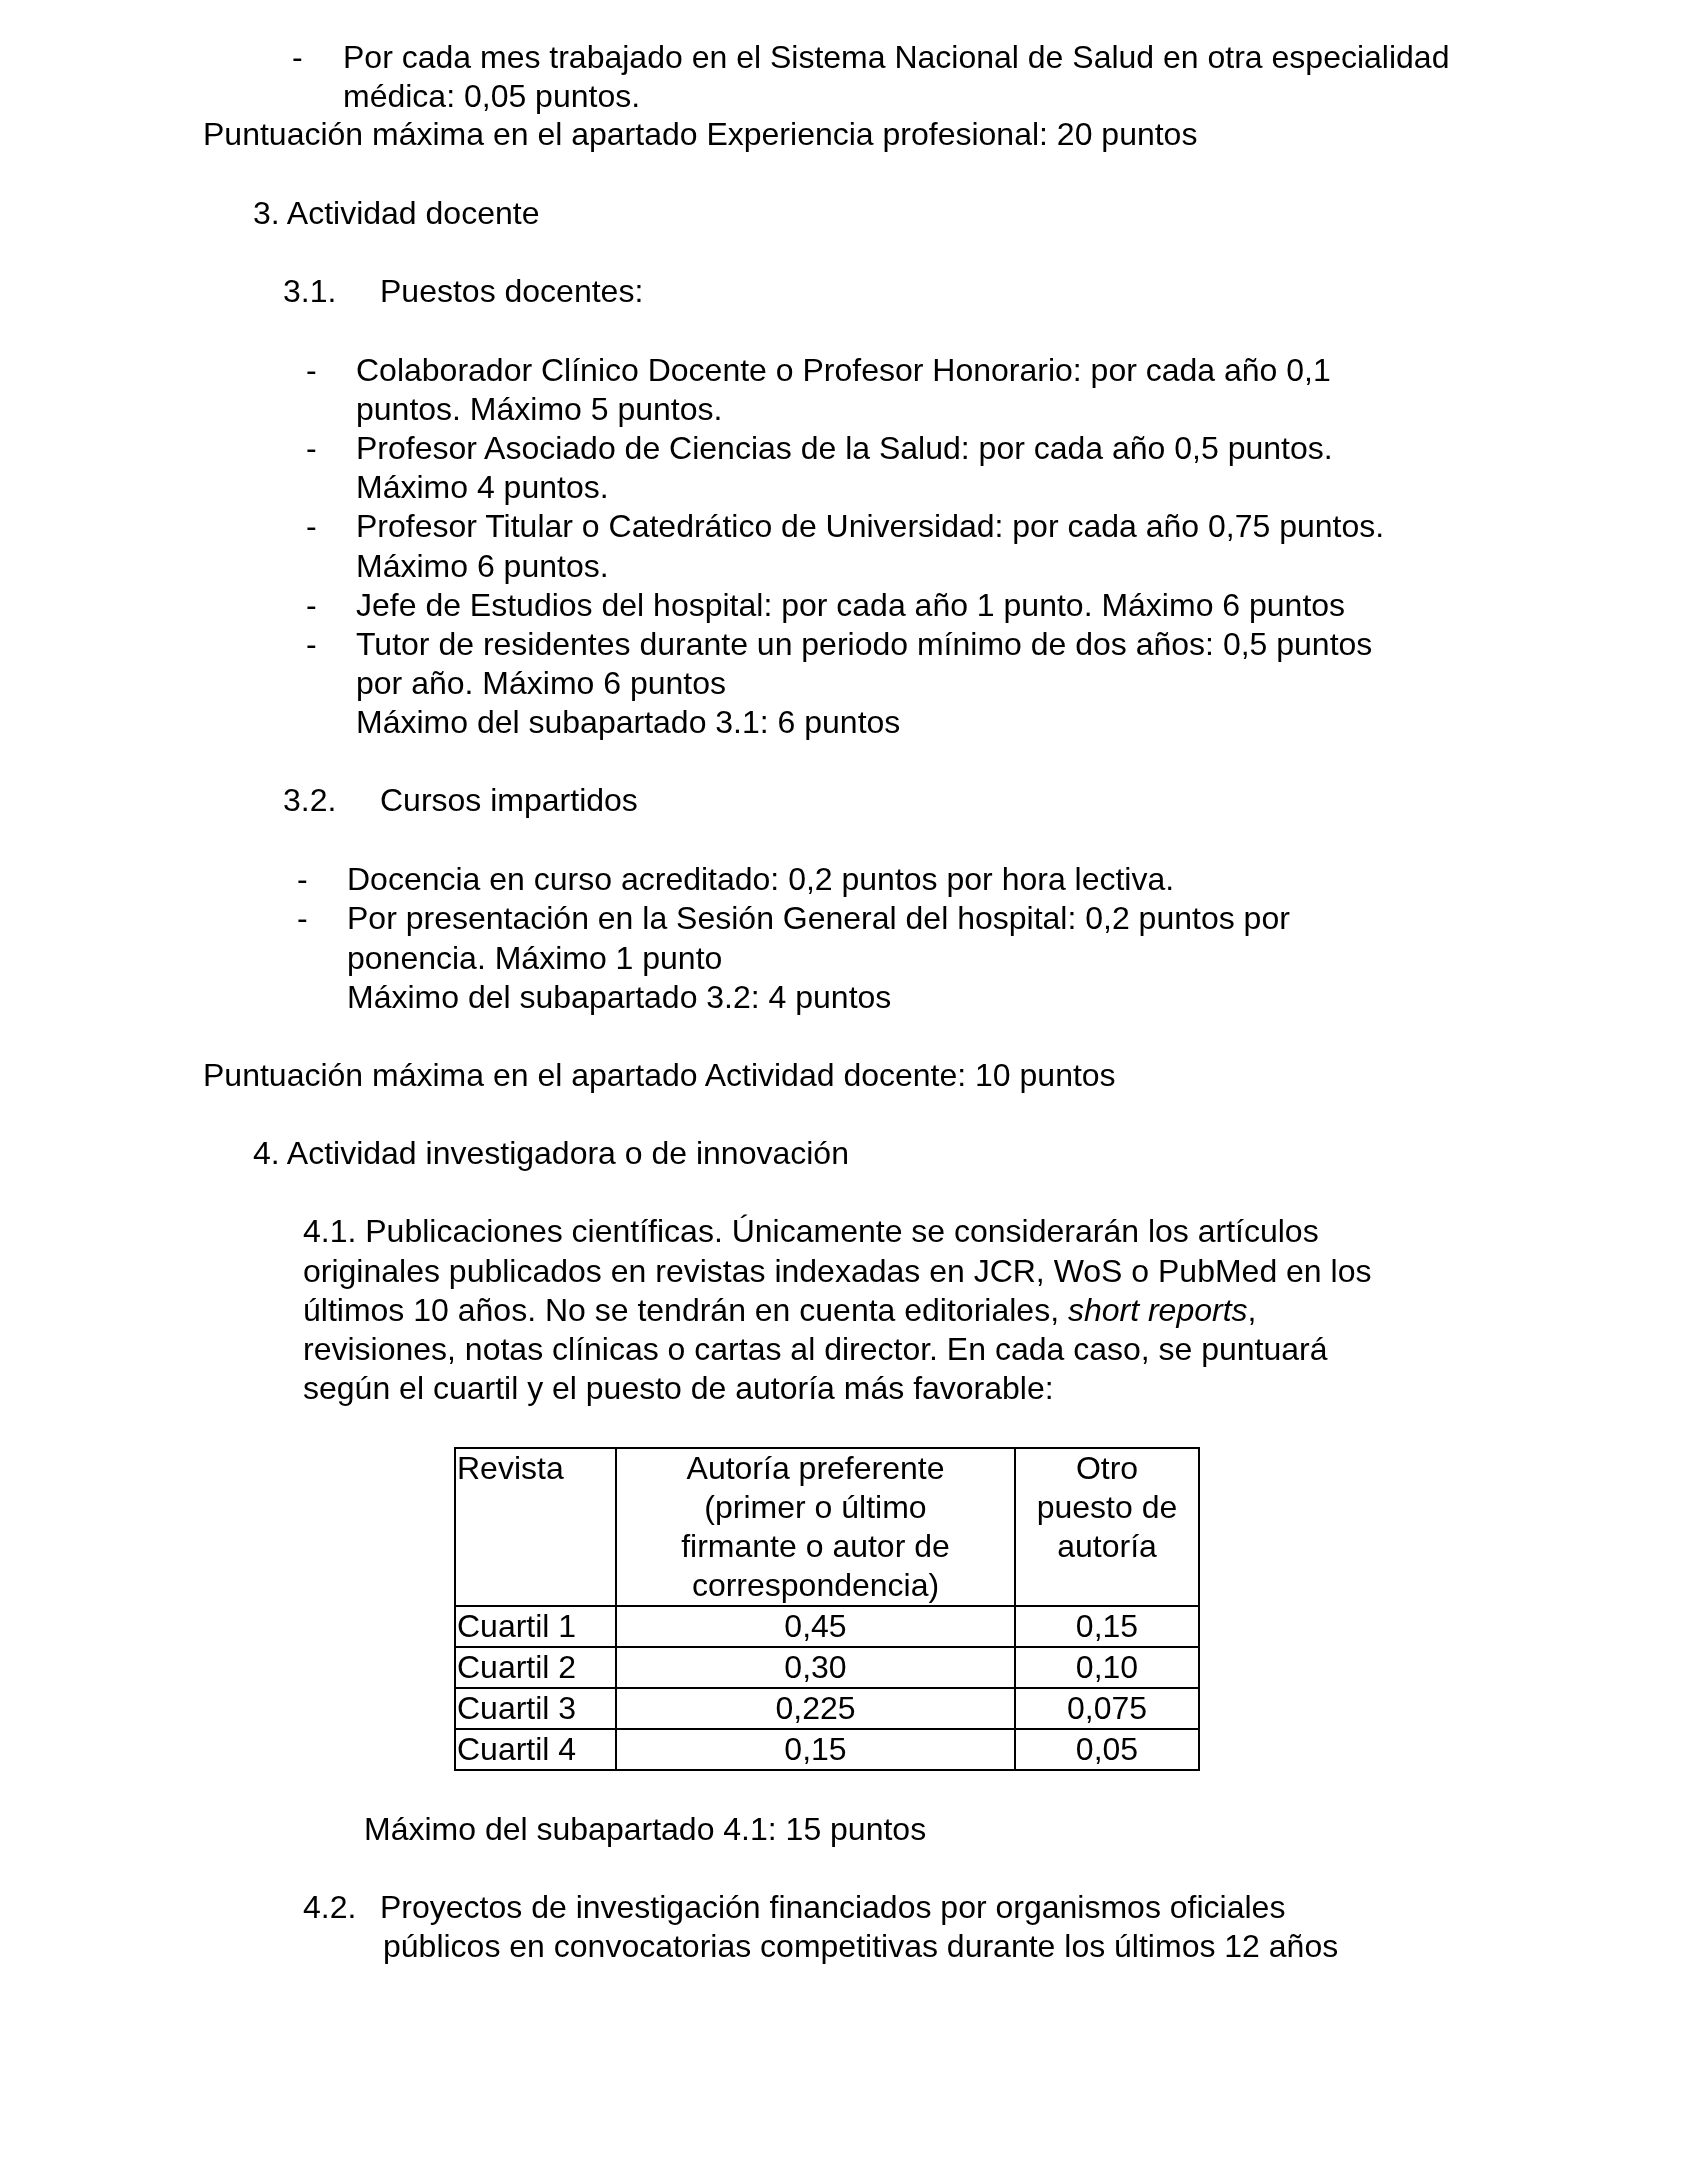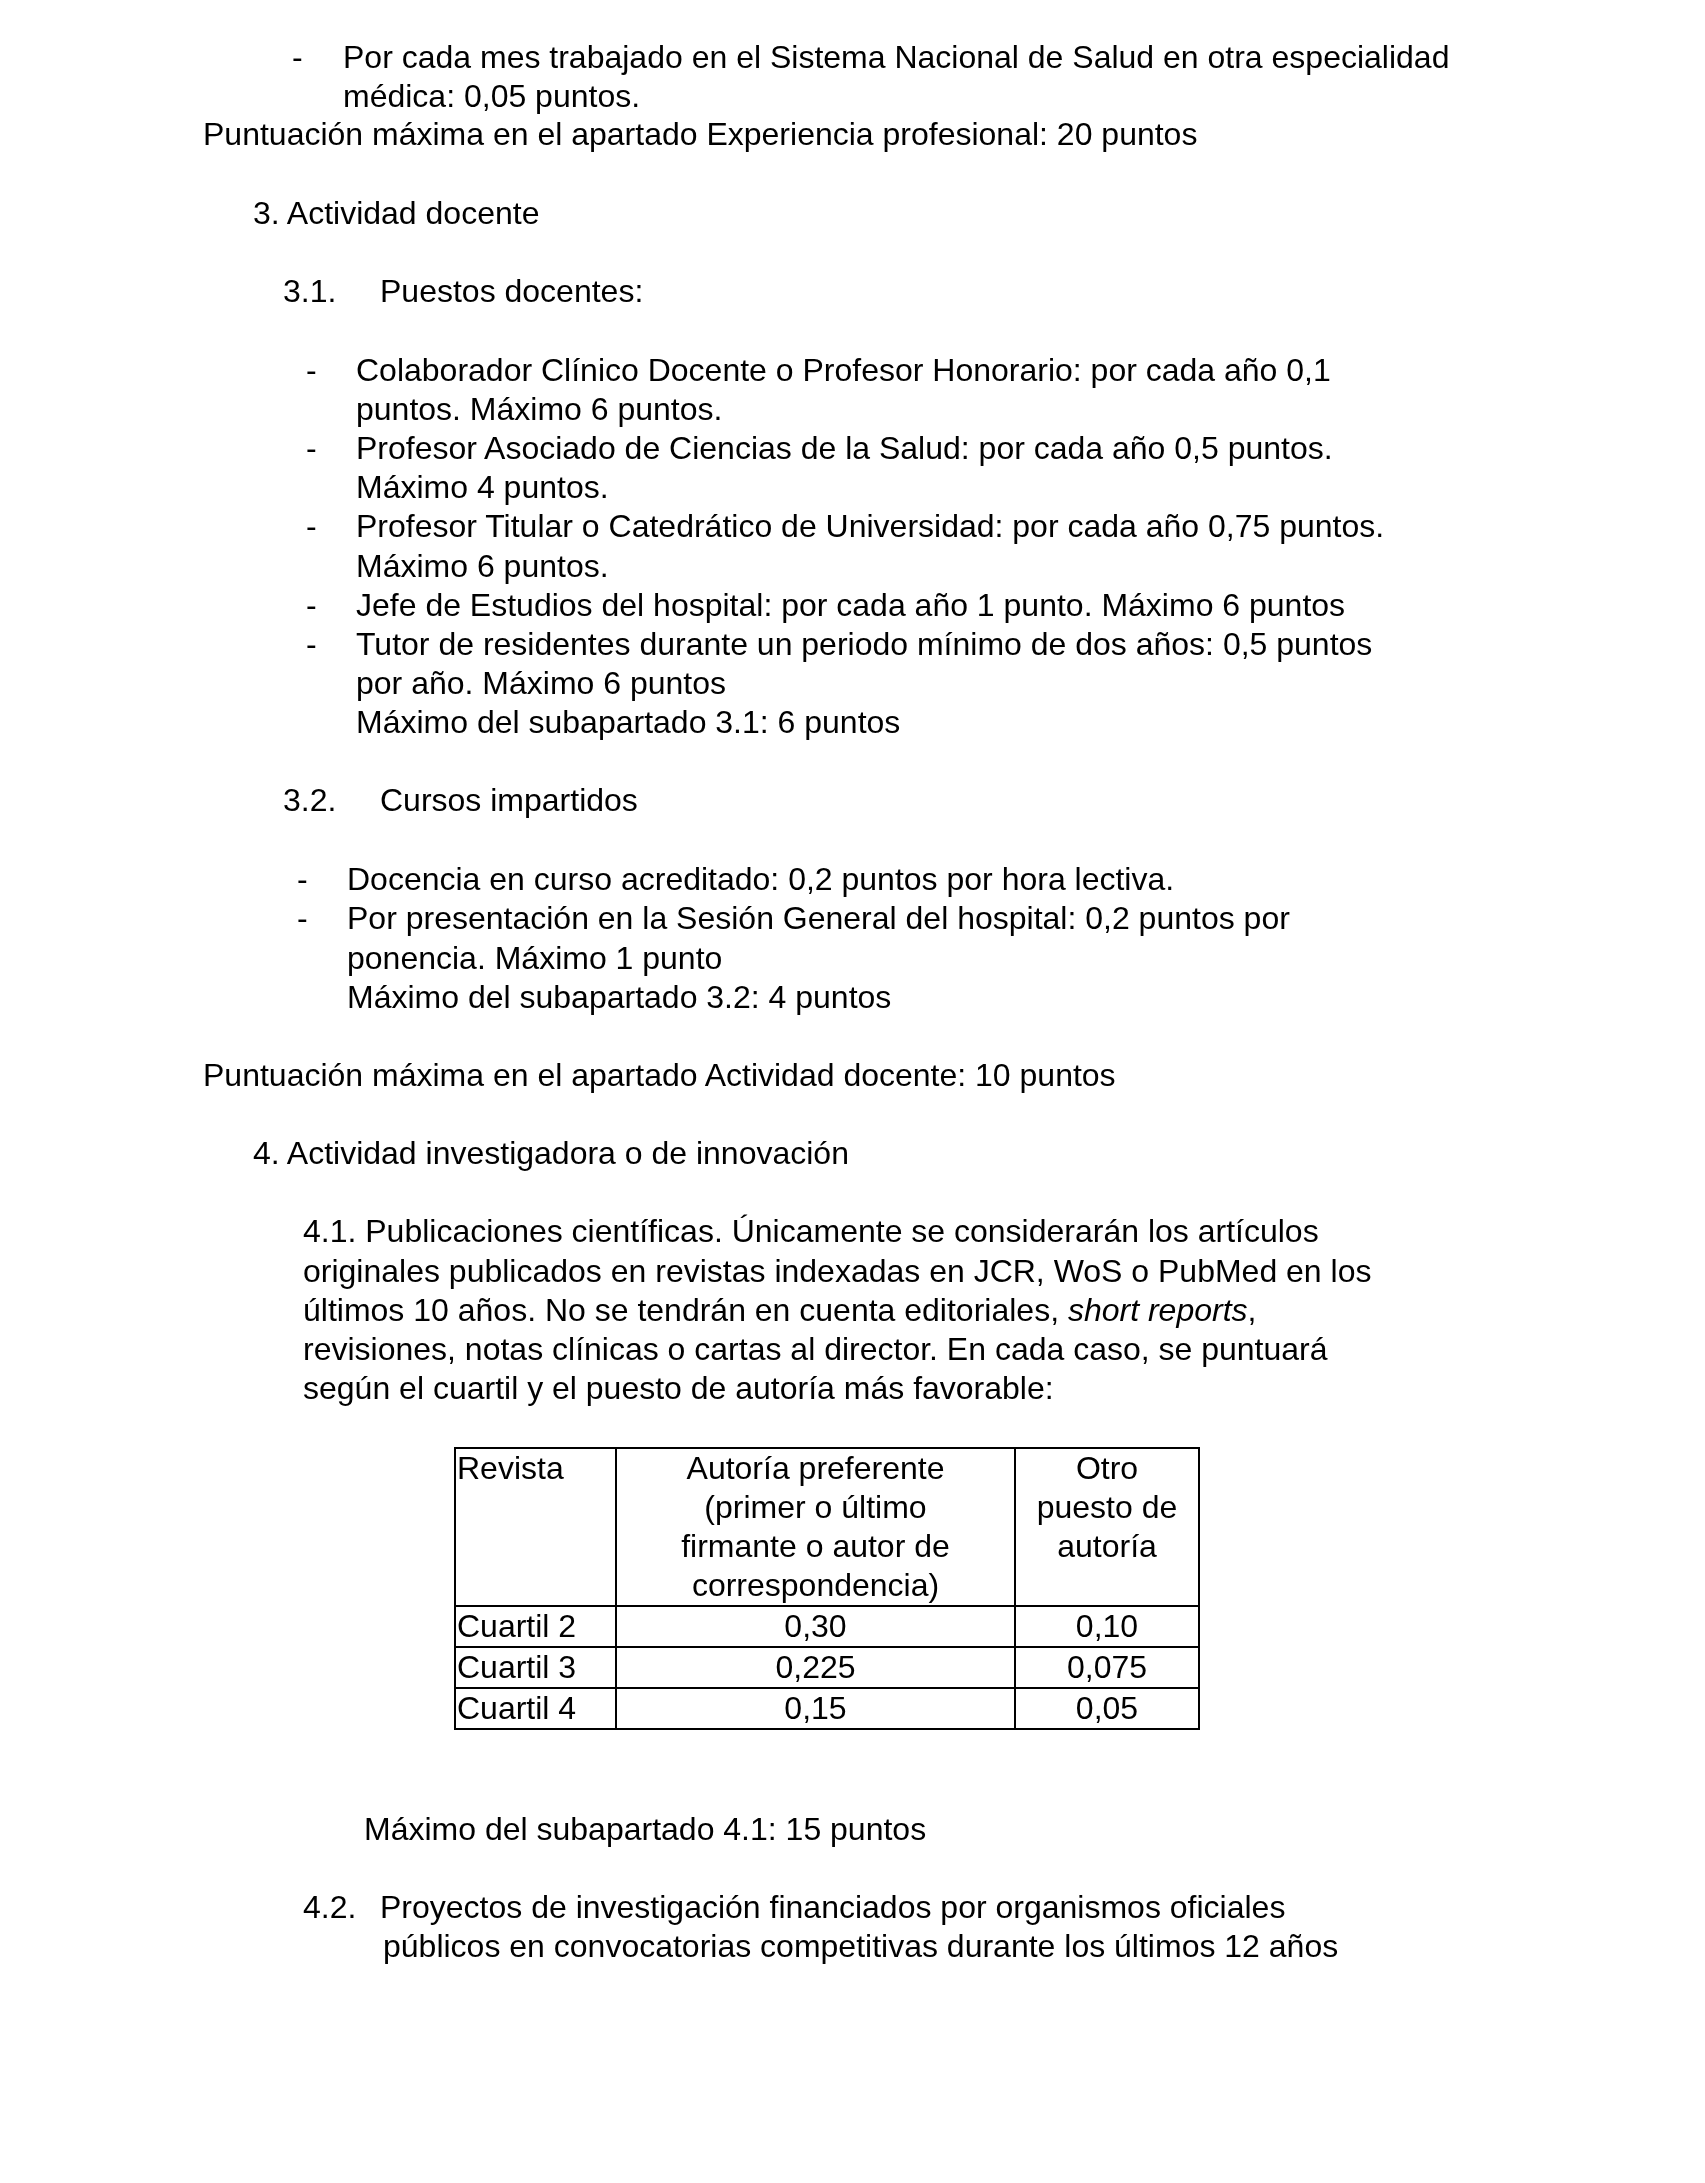--- a/index.html
+++ b/index.html
@@ -25,21 +25,21 @@
 <div class="abs" style="left:203px;top:115px;">Puntuación máxima en el apartado Experiencia profesional: 20 puntos</div>
 
 <div class="abs" style="left:253px;top:194px;">3. Actividad docente</div>
 
 <div class="abs" style="left:283px;top:272px;">3.1.</div>
 <div class="abs" style="left:380px;top:272px;">Puestos docentes:</div>
 
 <div>
   <span class="dash" style="left:306px;top:351px;">-</span>
   <div class="abs" style="left:356px;top:351px;">Colaborador Clínico Docente o Profesor Honorario: por cada año 0,1</div>
-  <div class="abs" style="left:356px;top:390px;">puntos. Máximo 6 puntos.</div>
+  <div class="abs" style="left:356px;top:390px;">puntos. Máximo 5 puntos.</div>
 
   <span class="dash" style="left:306px;top:429px;">-</span>
   <div class="abs" style="left:356px;top:429px;">Profesor Asociado de Ciencias de la Salud: por cada año 0,5 puntos.</div>
   <div class="abs" style="left:356px;top:468px;">Máximo 4 puntos.</div>
 
   <span class="dash" style="left:306px;top:507px;">-</span>
   <div class="abs" style="left:356px;top:507px;">Profesor Titular o Catedrático de Universidad: por cada año 0,75 puntos.</div>
   <div class="abs" style="left:356px;top:547px;">Máximo 6 puntos.</div>
 
   <span class="dash" style="left:306px;top:586px;">-</span>
@@ -88,20 +88,25 @@
       <div>firmante o autor de</div>
       <div>correspondencia)</div>
     </td>
     <td class="c3">
       <div>Otro</div>
       <div>puesto de</div>
       <div>autoría</div>
     </td>
   </tr>
   <tr>
+    <td class="c1">Cuartil 1</td>
+    <td class="c2">0,45</td>
+    <td class="c3">0,15</td>
+  </tr>
+  <tr>
     <td class="c1">Cuartil 2</td>
     <td class="c2">0,30</td>
     <td class="c3">0,10</td>
   </tr>
   <tr>
     <td class="c1">Cuartil 3</td>
     <td class="c2">0,225</td>
     <td class="c3">0,075</td>
   </tr>
   <tr>

